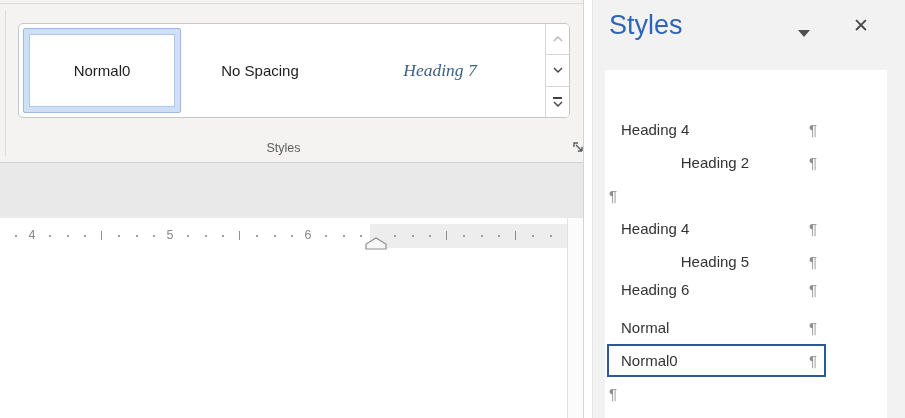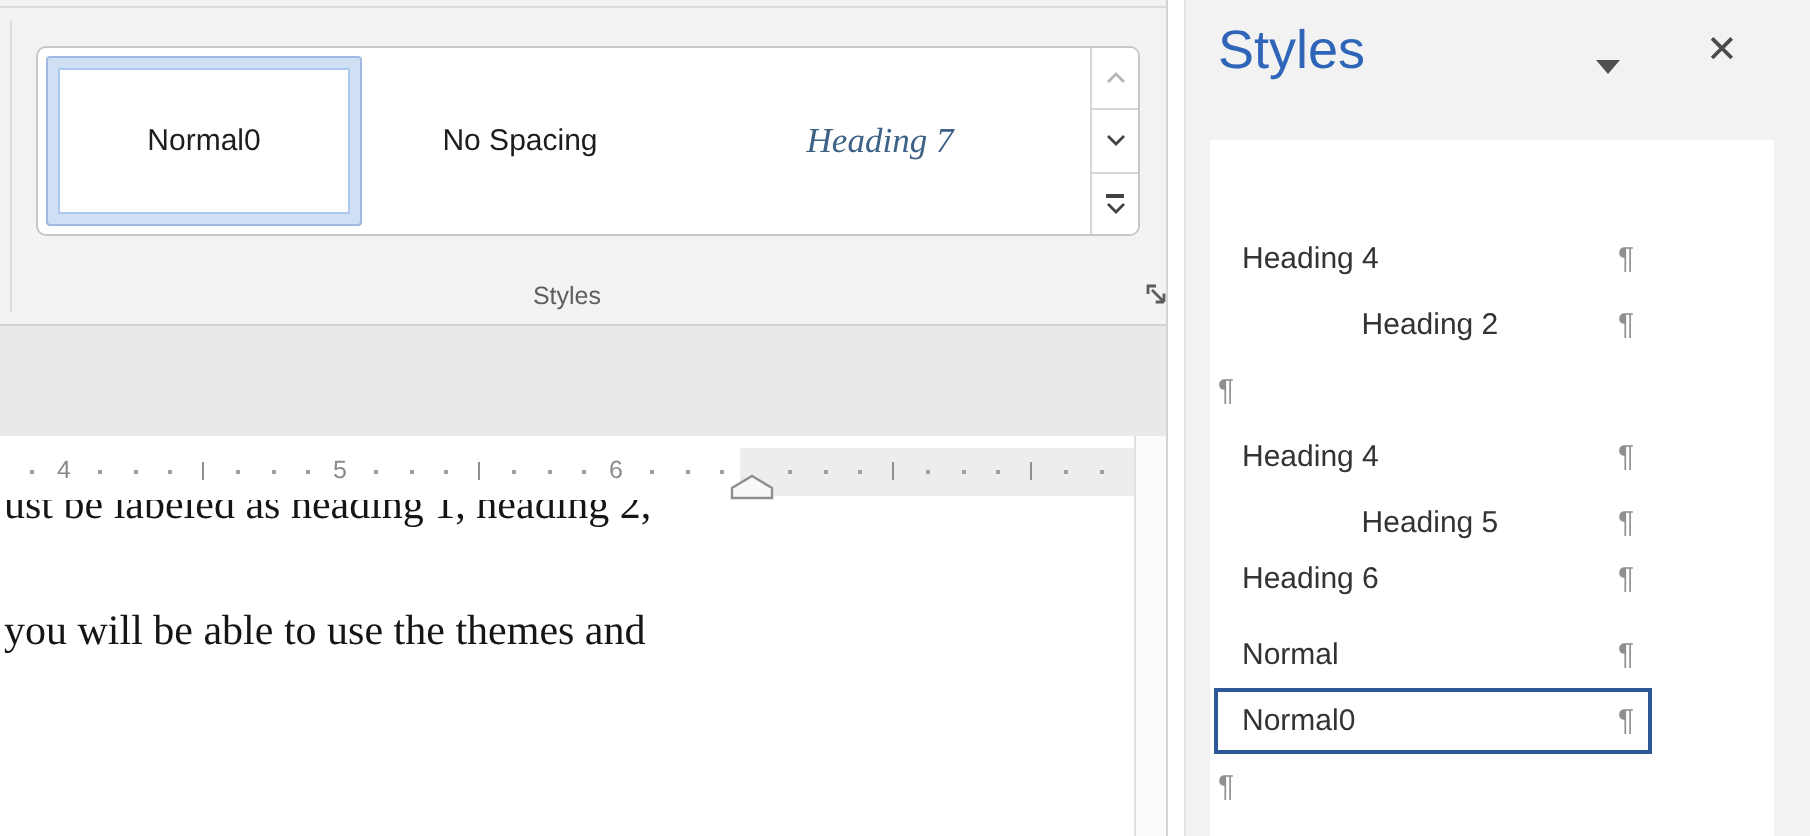--- a/index.html
+++ b/index.html
@@ -118,24 +118,20 @@
     <div class="dlg-launcher">
       <svg width="15" height="15" viewBox="0 0 15 15">
         <path d="M3,7 V3 H7" fill="none" stroke="#5c5c5c" stroke-width="1.4"></path>
         <path d="M5,5 L11,11 M11,11 H6.8 M11,11 V6.8" fill="none" stroke="#5c5c5c" stroke-width="1.4"></path>
       </svg>
     </div>
   </div>
 
   <div class="gap-band"></div>
 
-  <div class="page">
-    <div class="doc-line l1">ust be labeled as heading 1, heading 2,</div>
-    <div class="doc-line l2">you will be able to use the themes and</div>
-  </div>
 
   <div class="ruler">
     <div class="margin-zone"></div>
     <div id="ruler-ticks">
         <span class="tick-dot" style="left: 14.75px;"></span>
         <span class="tick-num" style="left: 32px;">4</span>
         <span class="tick-dot" style="left: 49.25px;"></span>
         <span class="tick-dot" style="left: 66.5px;"></span>
         <span class="tick-dot" style="left: 83.75px;"></span>
         <span class="tick-med" style="left: 101px;"></span>

